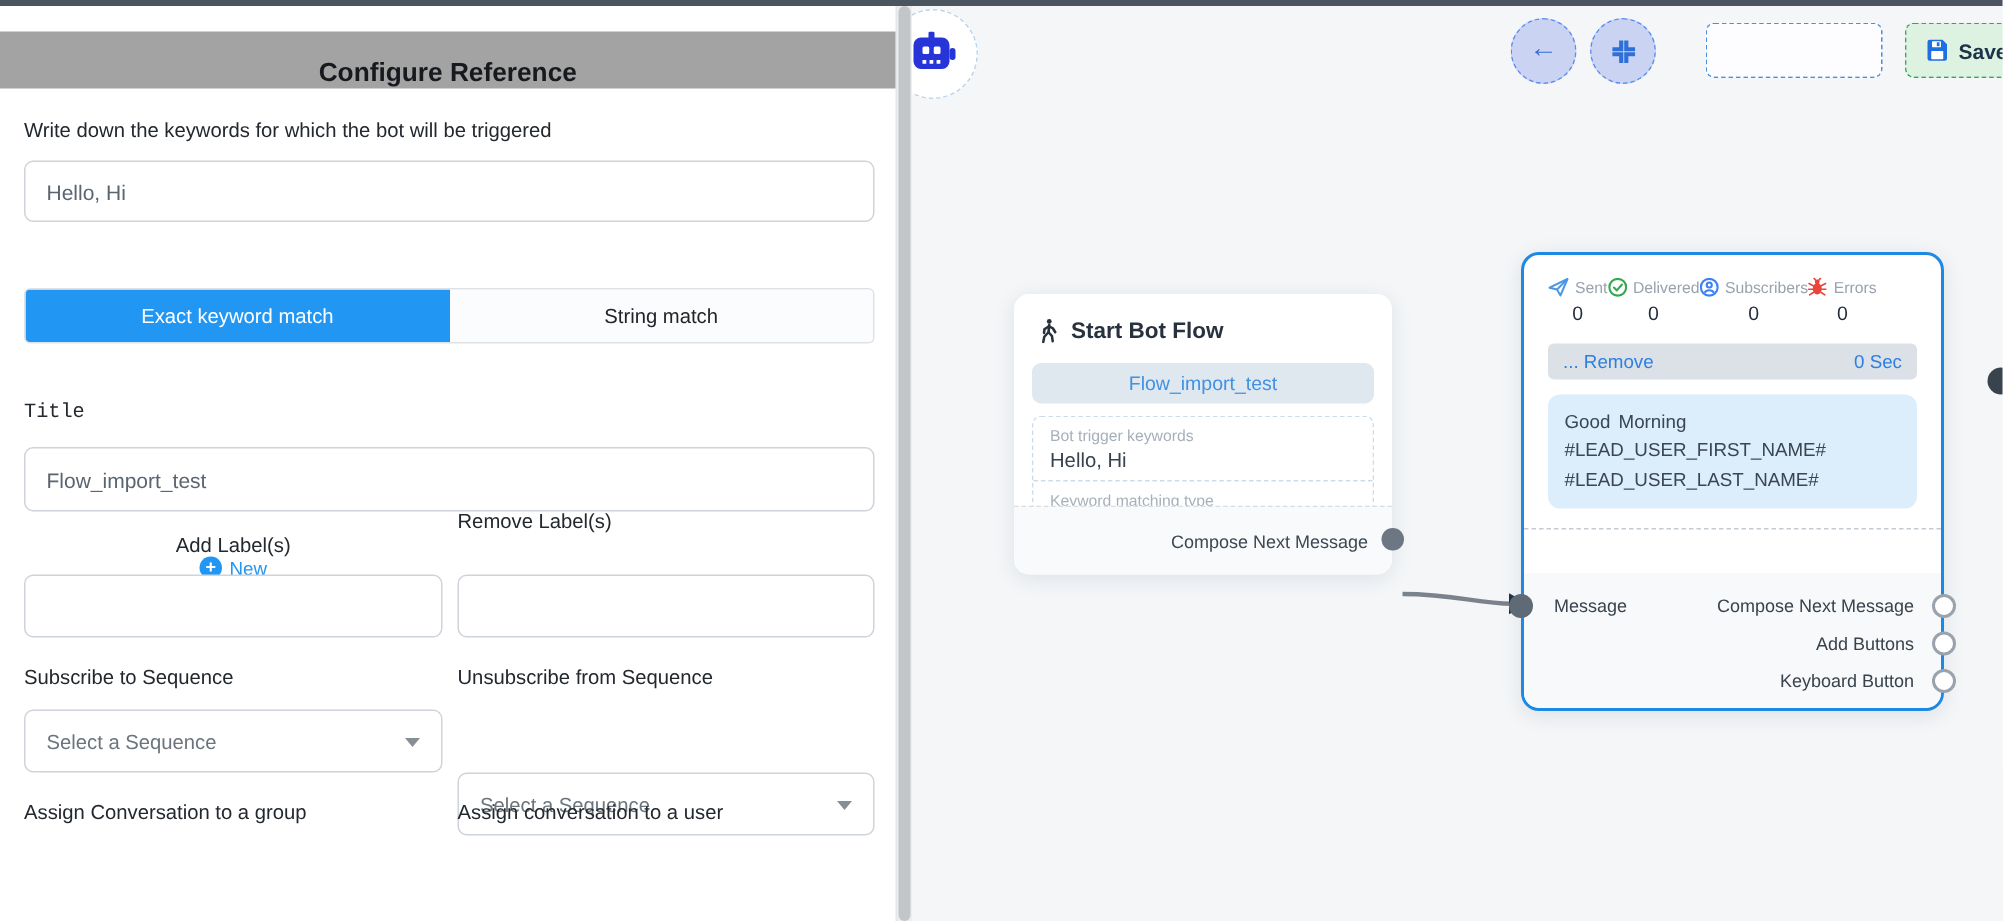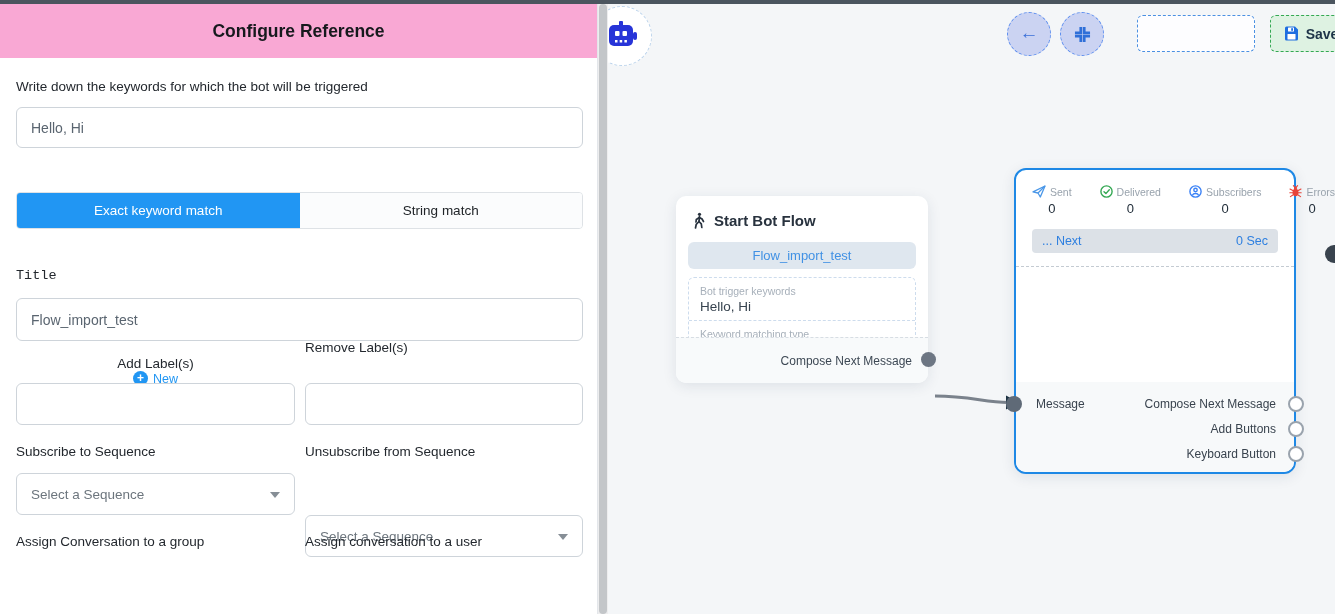--- a/index.html
+++ b/index.html
@@ -8,21 +8,21 @@
   .abs { position:absolute; }
 
   
   #top-strip { left:0; top:0; width:1335px; height:4px; background:#4b555f; z-index:60; }
   #panel { left:0; top:0; width:598px; height:614px; background:#fff; border-right:1px solid #e3e6ea; z-index:10; }
   #panel-scrollbar { left:598px; top:4px; width:10px; height:610px; background:#ededee; z-index:20; }
   #panel-scrollbar .thumb { position:absolute; left:1px; top:0; width:8px; height:610px; background:#c3c6c9; border-radius:4px; }
   #canvas { left:608px; top:0; width:727px; height:614px; background:#f4f6f8; overflow:hidden; z-index:5; }
 
   
-  #panel-header { left:0; top:4px; width:597px; height:54px; background:#f9a8d4; }
+  #panel-header { left:0; top:21px; width:597px; height:38px; background:#a3a3a3; }
   #panel-header .t { width:100%; text-align:center; line-height:54px; font-size:17.5px; font-weight:700; color:#16191d; }
   .lbl { font-size:13.5px; color:#23282e; }
   .tb { border:1px solid #ced4da; border-radius:6px; background:#fff; font-size:14px; color:#5a6570;
         padding:0 14px; width:100%; height:100%; outline:none; font-family:"Liberation Sans",sans-serif; }
   .sel { border:1px solid #ced4da; border-radius:6px; background:#fff; display:flex; align-items:center;
          padding:0 14px; font-size:13.5px; color:#6c757d; cursor:pointer; position:relative; }
   .caret { position:absolute; right:14px; top:50%; margin-top:-2px; width:0; height:0;
            border-left:5px solid transparent; border-right:5px solid transparent; border-top:6px solid #868e96; }
   #tabs { left:16px; top:192px; width:567px; height:37px; border:1px solid #dee2e6; border-radius:4px;
           display:flex; overflow:hidden; background:#fbfcfd; }
@@ -62,21 +62,21 @@
                       display:flex; align-items:center; justify-content:flex-end; padding-right:16px;
                       font-size:12px; color:#3d4854; }
   #start-out-port { position:absolute; right:-8px; bottom:16px; width:15px; height:15px; border-radius:50%;
                     background:#6d7683; cursor:crosshair; }
 
   
   #text-node { left:406px; top:168px; width:282px; height:306px; background:#fff; border:2px solid #1e88e5;
                border-radius:12px; box-shadow:0 3px 14px rgba(25,45,80,.10); }
   #text-node .head { display:flex; align-items:center; gap:9px; padding:15px 16px 0; font-size:15px;
                      font-weight:700; color:#27313d; }
-  #stats { display:flex; padding:15px 14px 0 16px;gap:28px; }
+  #stats { display:flex; padding:15px 14px 0 16px; }
   .stat { display:flex; flex-direction:column; align-items:center; }
   .stat .top { display:flex; align-items:center; gap:4px; font-size:10.5px; color:#99a3ad; }
   .stat .num { font-size:13px; color:#222e3a; margin-top:3px; }
   #delay-bar { margin:13px 16px 0; height:24px; background:#dce1e7; border-radius:4px; display:flex;
                align-items:center; justify-content:space-between; padding:0 10px; font-size:12.5px; color:#2d7fe0; }
   #msg-bubble { margin:10px 16px 0; background:#dceefb; border-radius:8px; padding:9px 11px;
                 font-size:12.5px; color:#3a4652; line-height:1.55; word-spacing:2px; }
   #text-node .sep { margin-top:13px; border-top:1px dashed #c4cbd2; }
   #text-node .foot { position:absolute; left:0; right:0; bottom:0; top:212px; background:#f7f9fa;
                      border-radius:0 0 10px 10px; }
@@ -268,24 +268,25 @@
                 <path d="M7.5,1.8 L8.6,0.6"></path>
             </g>
           </svg>
           <span>Errors</span>
         </div>
         <div class="num">0</div>
       </div>
     </div>
 
     <div id="delay-bar">
-      <span>... Next</span>
+      <span>... Remove</span>
       <span>0 Sec</span>
     </div>
 
+    <div id="msg-bubble">Good Morning  #LEAD_USER_FIRST_NAME#  #LEAD_USER_LAST_NAME#</div>
 
     <div class="sep"></div>
     <div class="foot"></div>
 
     <div class="port-label" style="left:20px;top:227px;">Message</div>
     <div class="port-label" style="right:18px;top:227px;">Compose Next Message</div>
     <div class="port-label" style="right:18px;top:252px;">Add Buttons</div>
     <div class="port-label" style="right:18px;top:277px;">Keyboard Button</div>
 
     <div id="msg-in-port"></div>

